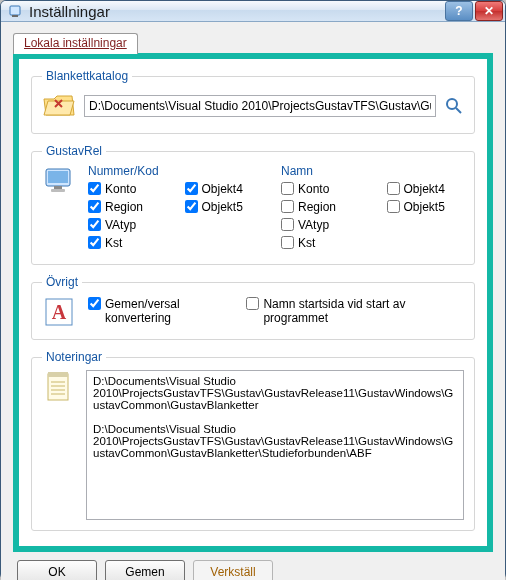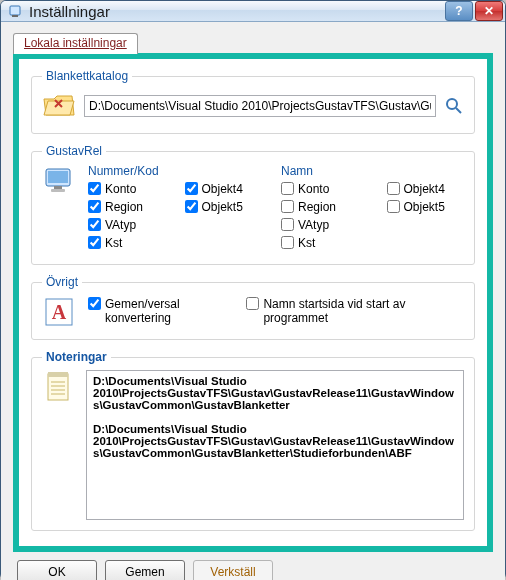--- a/index.html
+++ b/index.html
@@ -293,21 +293,21 @@
                   <span>Gemen/versal konvertering</span>
                 </div>
                 <div class="cb">
                   <input type="checkbox" style="">
                   <span>Namn startsida vid start av programmet</span>
                 </div>
               </div>
           </div>
         </fieldset>
 
-        <fieldset style="margin-bottom:5px;font-weight:bold;">
+        <fieldset style="margin-bottom:5px;">
           <legend>Noteringar</legend>
           <div class="notes-body">
             <div class="icon32" style="align-self:flex-start;">
               <svg width="30" height="34" viewBox="0 0 30 34">
                 <rect x="4" y="4" width="20" height="26" fill="#fffbe6" stroke="#c9b76a"></rect>
                 <rect x="4" y="2" width="20" height="5" fill="#d8d0a8"></rect>
                 <line x1="7" y1="12" x2="21" y2="12" stroke="#c9b76a"></line>
                 <line x1="7" y1="16" x2="21" y2="16" stroke="#c9b76a"></line>
                 <line x1="7" y1="20" x2="21" y2="20" stroke="#c9b76a"></line>
                 <line x1="7" y1="24" x2="21" y2="24" stroke="#c9b76a"></line>

